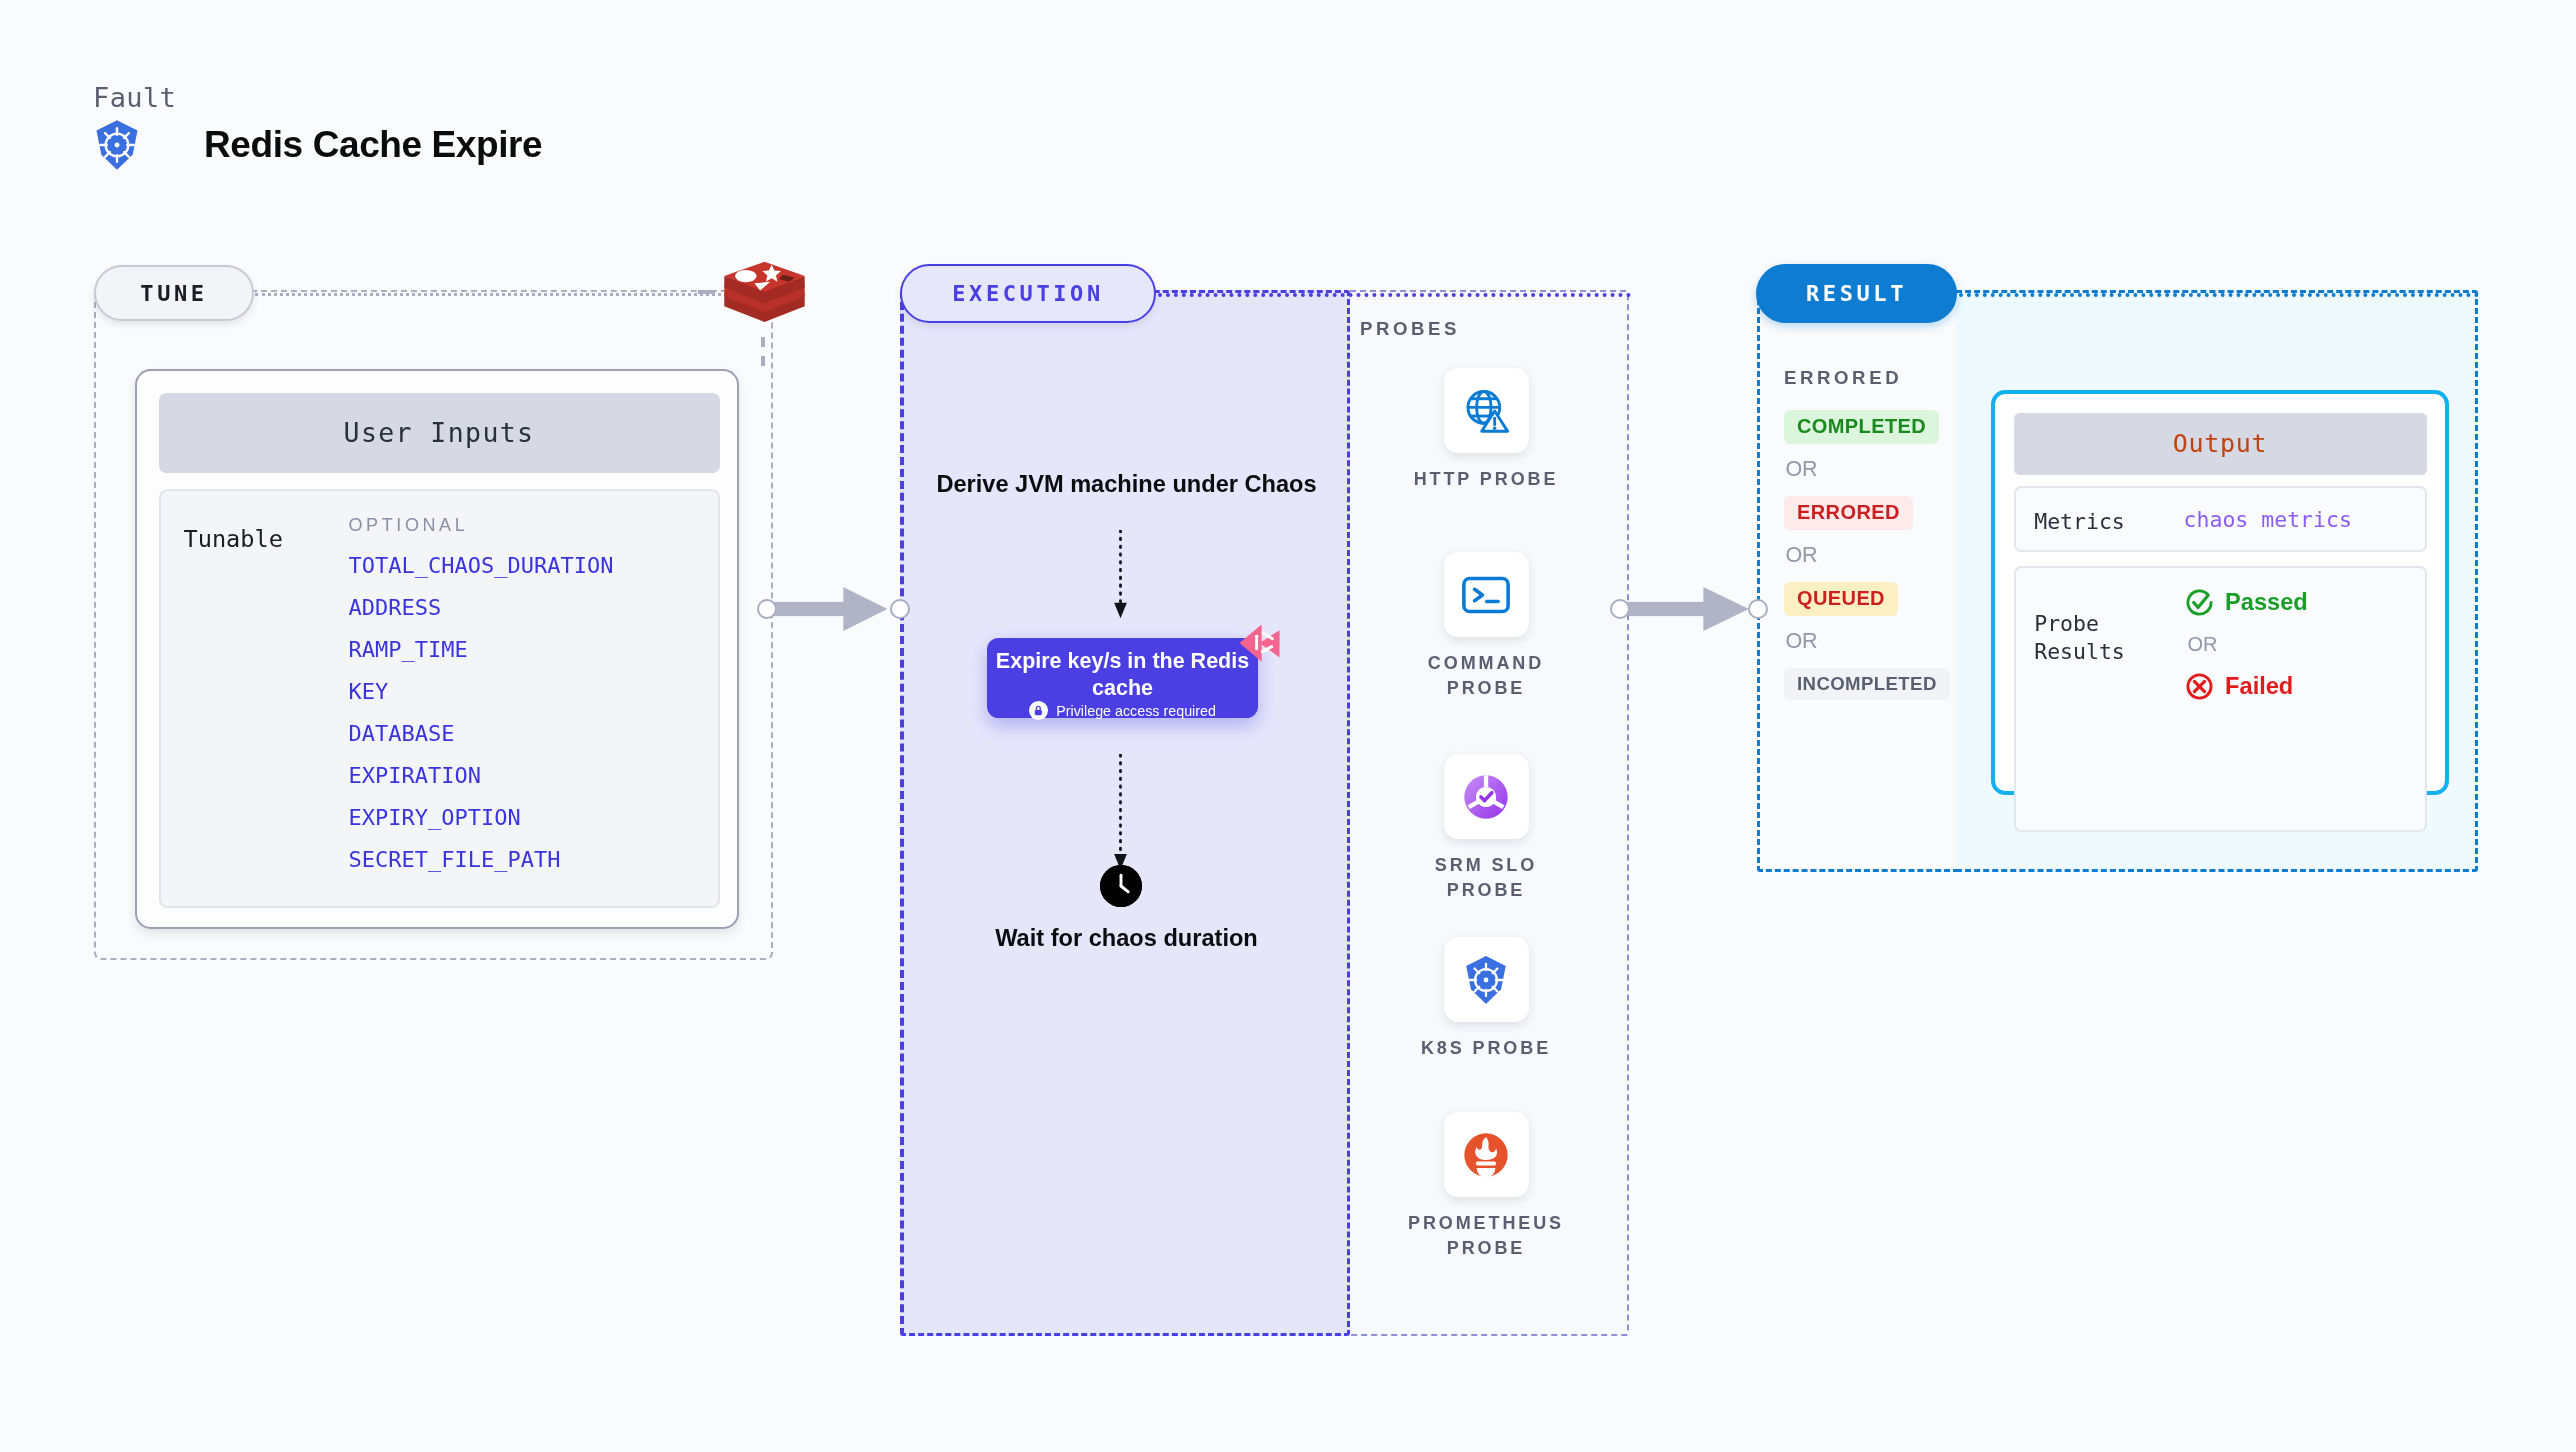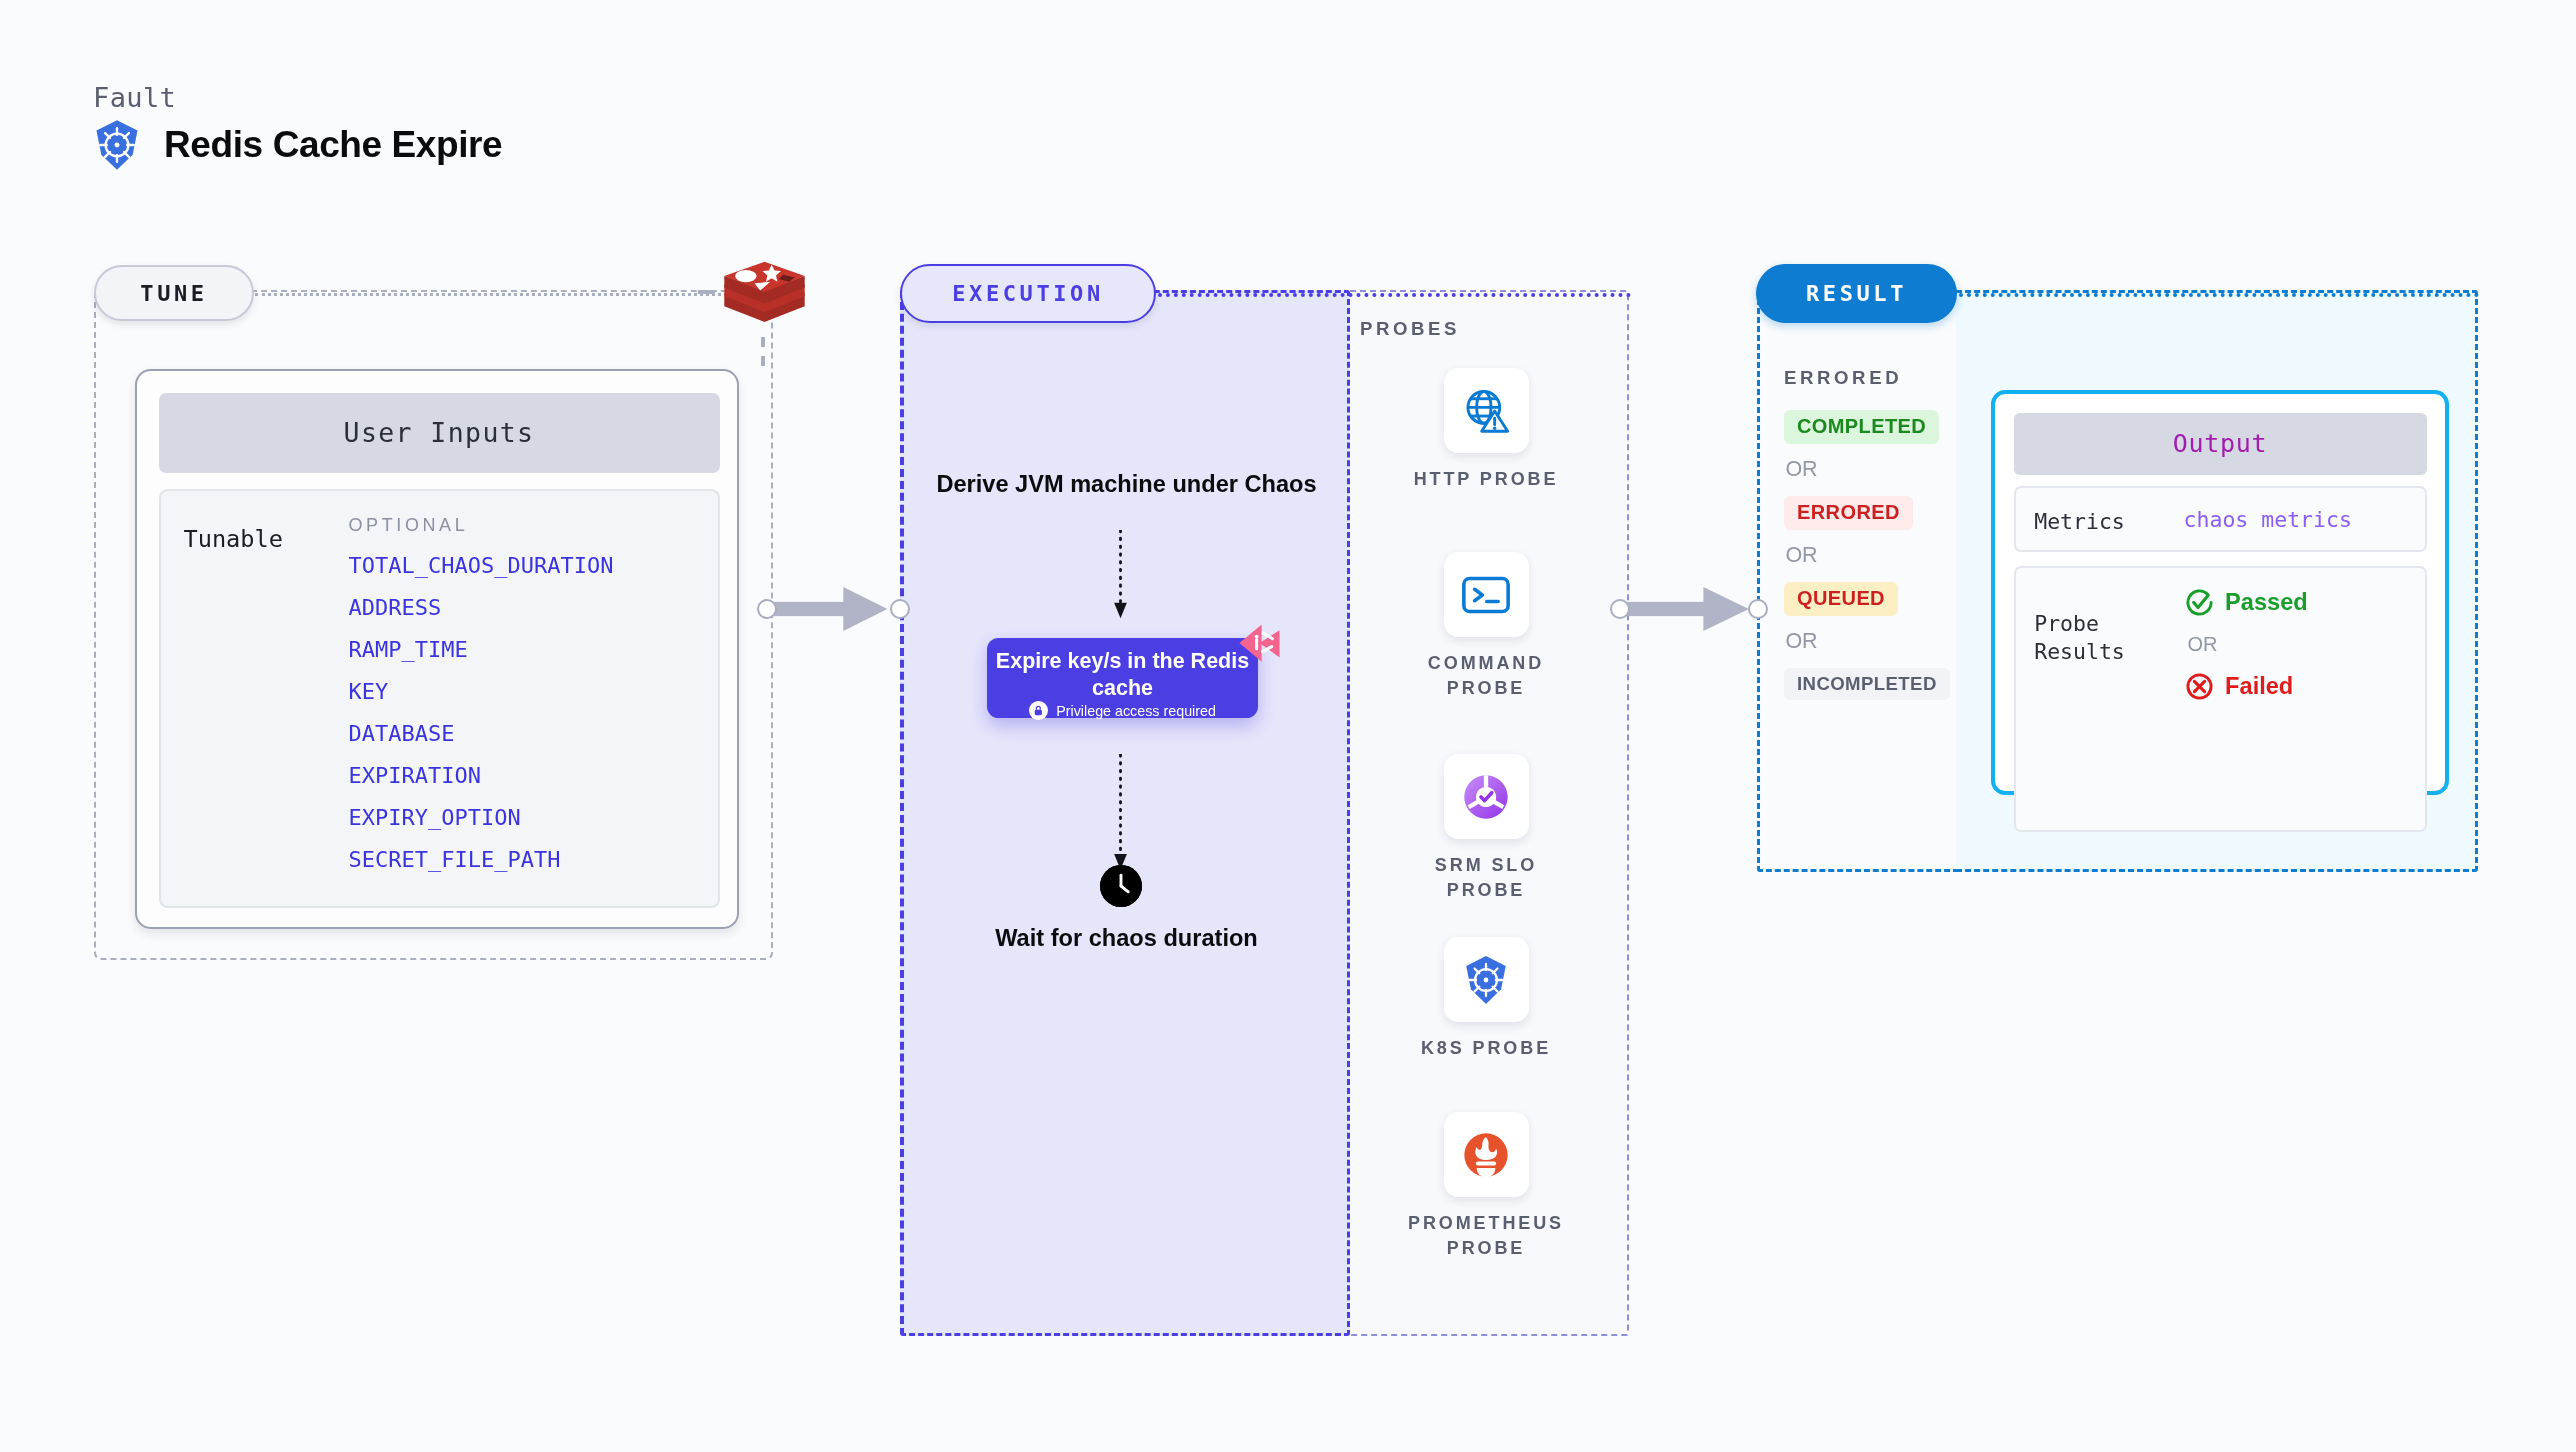--- a/index.html
+++ b/index.html
@@ -12,21 +12,21 @@
   .page { position: relative; width: 2576px; height: 1452px; }
 
   
   .hdr-fault {
     position: absolute; left: 93px; top: 54px;
     font-family: "DejaVu Sans Mono", monospace;
     font-size: 27px; color: #5a5f70; letter-spacing: 0.4px; margin-top: 28px;
   }
   .hdr-row { position: absolute; left: 90px; top: 118px; display: flex; align-items: center; gap: 20px; }
   .k8s-badge { width: 54px; height: 54px; display: block; }
-  .hdr-title { font-size: 37px; font-weight: 700; color: #0b0c0e; letter-spacing: -0.4px; }
+  .hdr-title { font-size: 37px; font-weight: 700; color: #0b0c0e; letter-spacing: -0.4px; margin-left: 40px; }
 
   
   .pill {
     position: absolute; display: flex; align-items: center; justify-content: center;
     font-family: "DejaVu Sans Mono", monospace; font-weight: 700;
     letter-spacing: 3.6px; border-radius: 33px; z-index: 6;
   }
   .pill-tune {
     left: 94px; top: 265px; width: 160px; height: 56px;
     background: #f3f4f8; border: 2.1px solid #c7cad6; color: #1b1d24;
@@ -189,21 +189,21 @@
 
   
   .out-card {
     position: absolute; left: 1991px; top: 390px; width: 458px; height: 405px;
     background: #ffffff; border: 4.3px solid #12b0ef; border-radius: 14.3px;
   }
   .out-head {
     position: absolute; left: 18.6px; top: 18.6px; width: 413px; height: 62px;
     background: #d6d8e4; border-radius: 5.7px;
     display: flex; align-items: center; justify-content: center;
-    font-family: "DejaVu Sans Mono", monospace; font-size: 25px; color: #a21caf; letter-spacing: 0.7px;
+    font-family: "DejaVu Sans Mono", monospace; font-size: 25px; color: #c2410c; letter-spacing: 0.7px;
   }
   .out-row {
     position: absolute; left: 18.6px; width: 413px;
     background: #fafbfd; border: 2.1px solid #e4e6ee; border-radius: 7.2px;
   }
   .out-row-metrics { top: 92px; height: 66px; }
   .out-row-probes  { top: 172px; height: 266px; }
   .out-key {
     position: absolute; left: 18.6px; font-family: "DejaVu Sans Mono", monospace;
     font-size: 21.5px; color: #2b2f3a; line-height: 1.3;

